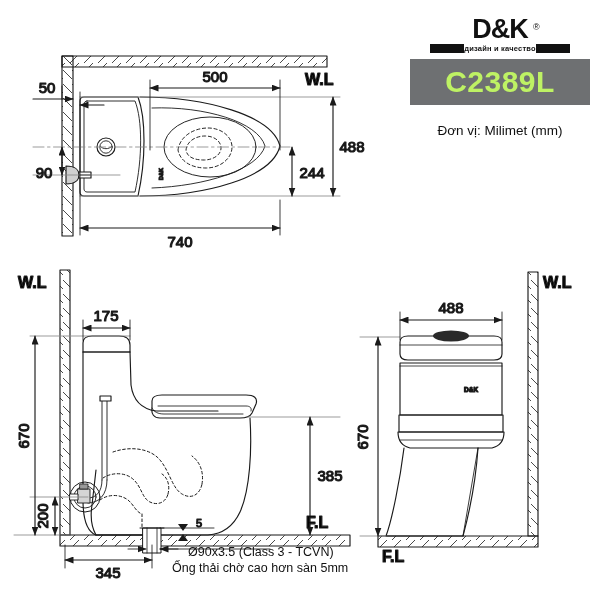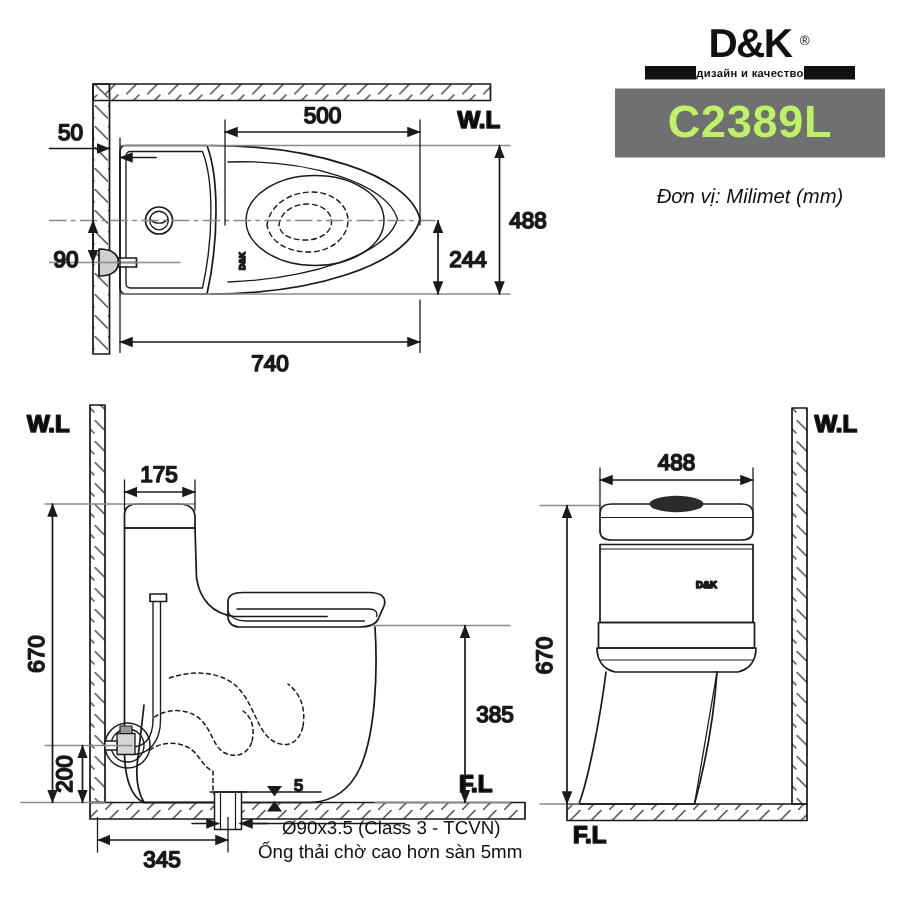--- a/index.html
+++ b/index.html
@@ -21,21 +21,21 @@
            letter-spacing:-1px;color:#111;line-height:30px;display:inline-block;position:relative;}
   .logo-reg{position:absolute;top:-2px;right:-11px;font-size:9px;font-weight:normal;}
   .logo-bar{display:flex;align-items:center;justify-content:center;margin-top:-5px;height:11px;}
   .logo-bar .bar{height:9px;background:#111;flex:0 0 34px;}
   .logo-bar .ru{font-family:"Liberation Sans",sans-serif;font-size:7.5px;font-weight:bold;
                 color:#111;padding:0 0;letter-spacing:.2px;white-space:nowrap;}
   .modelbox{margin-top:5px;background:#6e7072;height:46px;display:flex;align-items:center;justify-content:center;}
   .modeltxt{font-family:"Liberation Sans",sans-serif;font-weight:bold;font-size:30px;
             color:#bef264;letter-spacing:0.5px;}
   .unit{margin-top:18px;text-align:center;font-family:"Liberation Sans",sans-serif;
-        font-size:13.5px;color:#111;font-style:italic;}
+        font-size:13.5px;color:#111;}
 </style>
 </head>
 <body>
 
 <div id="root">
 
   <div class="logobox">
     <div class="logo-row">
       <span class="logo-dk">
         <span>D&amp;K</span><span class="logo-reg">®</span>

